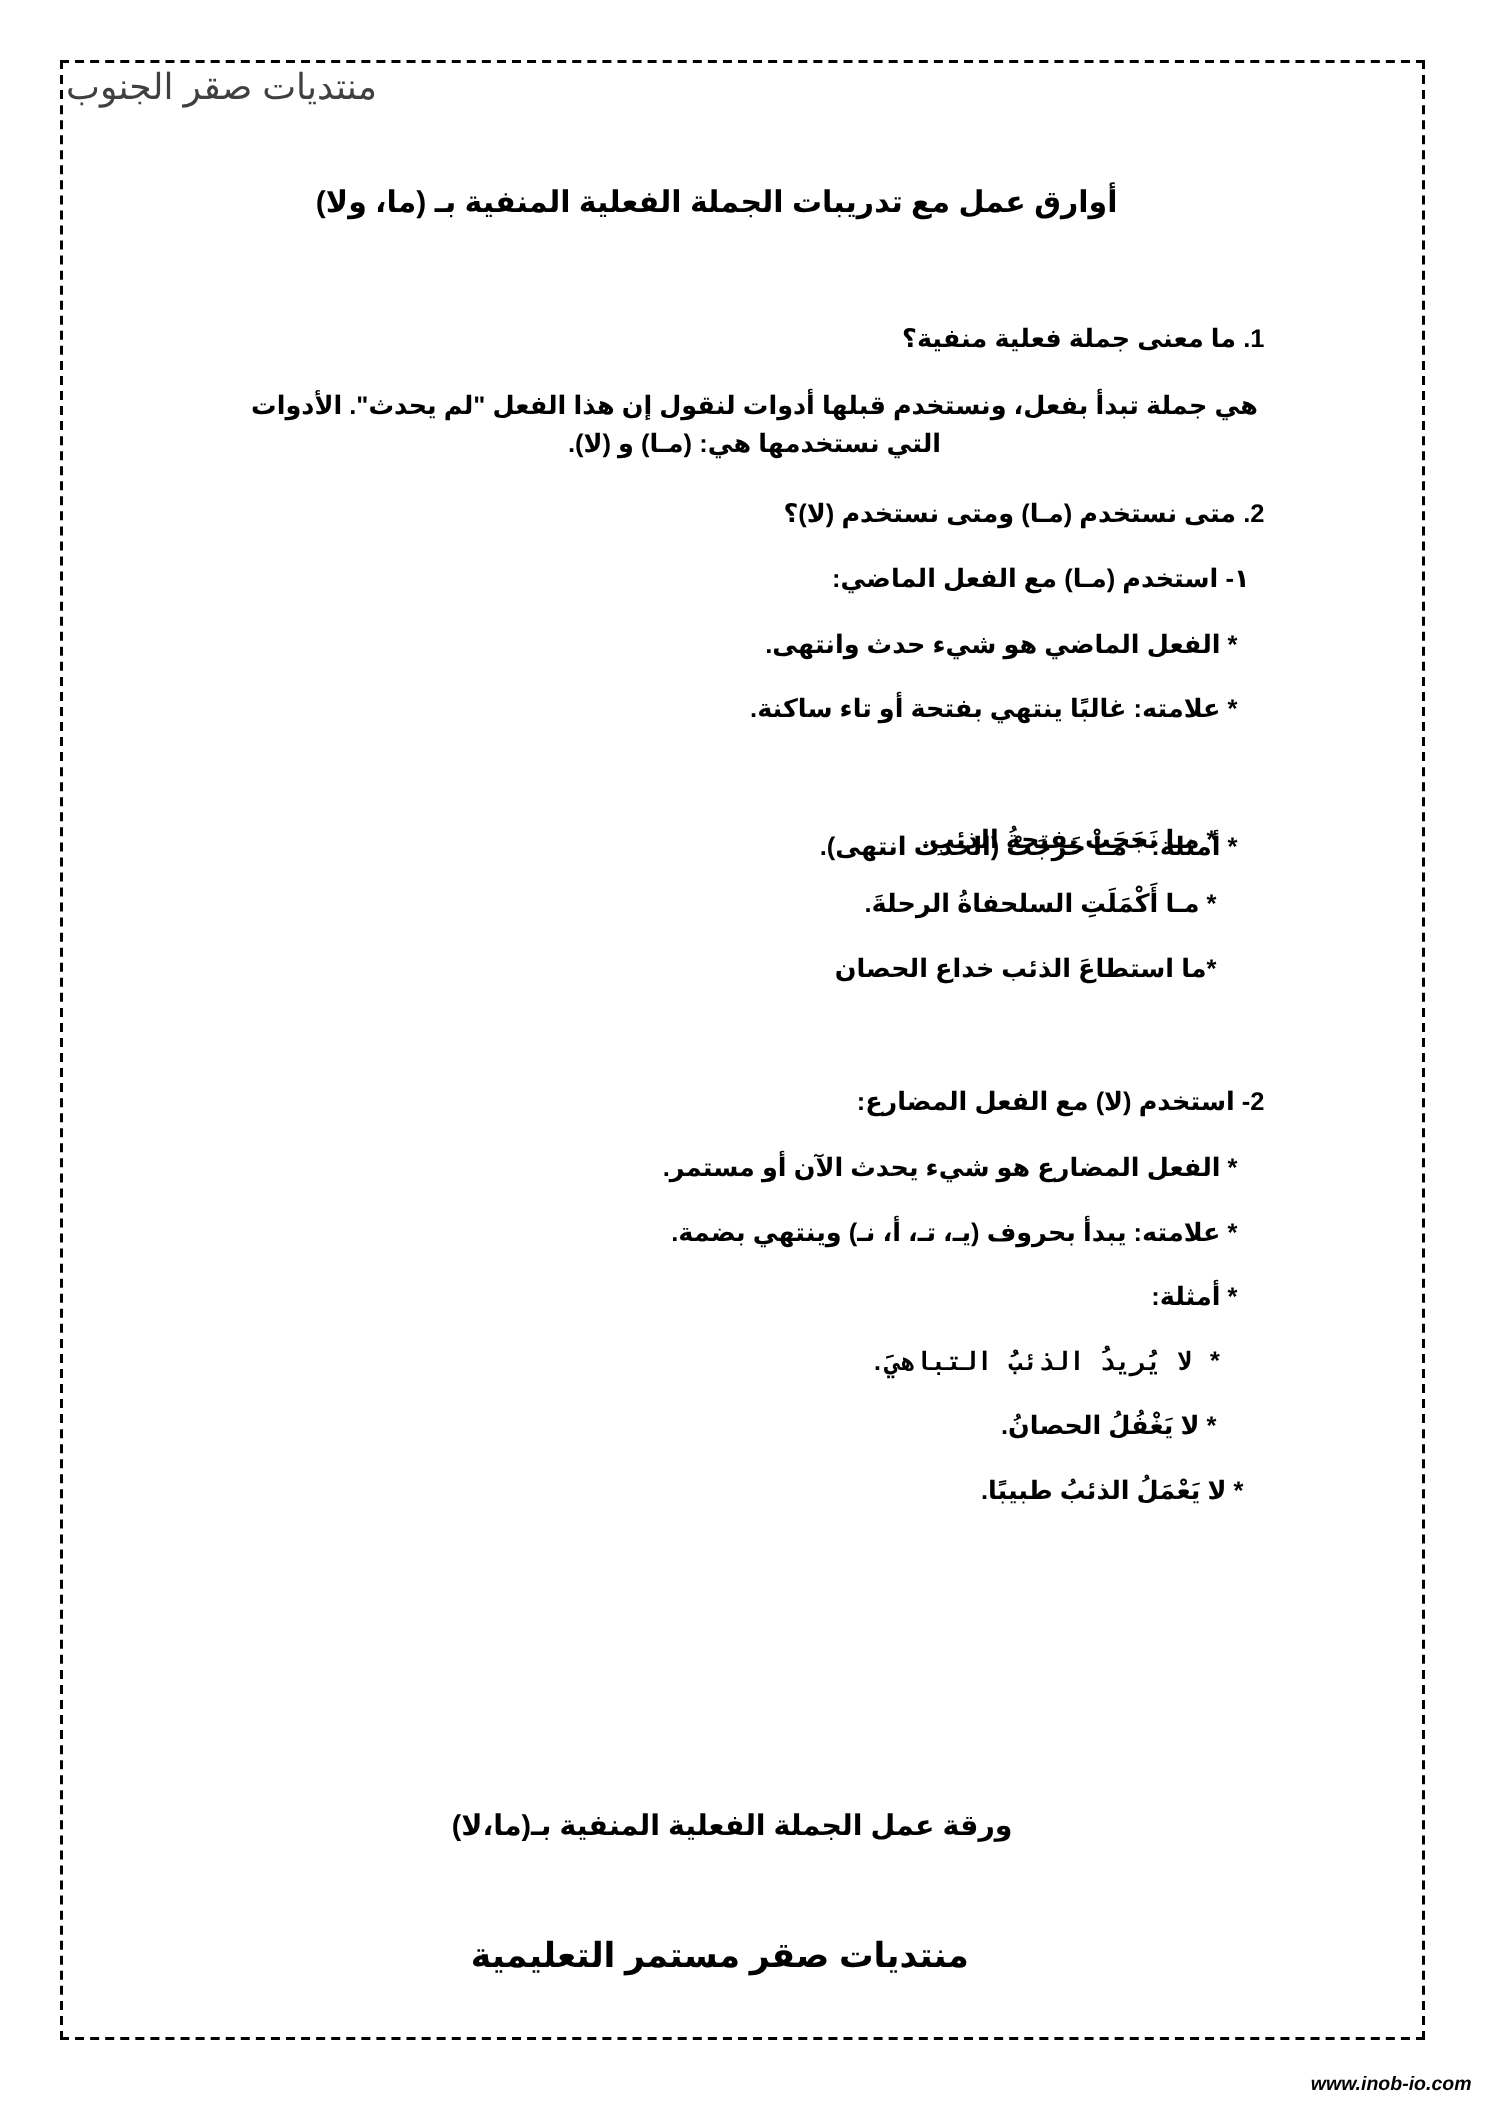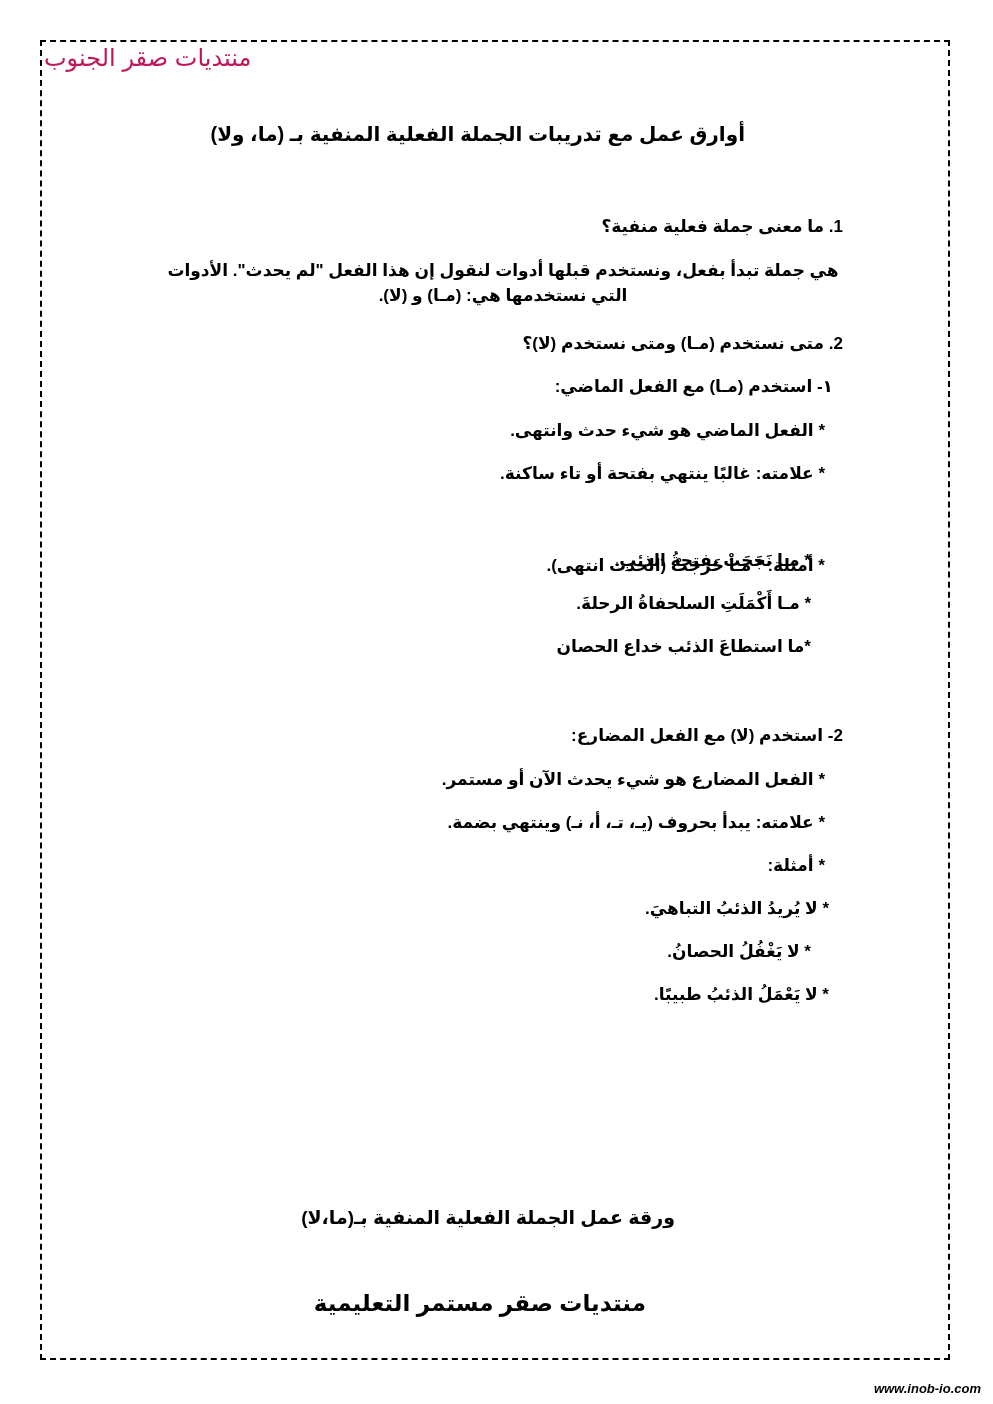--- a/index.html
+++ b/index.html
@@ -29,21 +29,21 @@
       direction: rtl;
       white-space: nowrap;
       font-weight: bold;
       text-align: center;
     }
     .brand {
       position: absolute;
       left: 44px;
       top: 44px;
       font-size: 24px;
-      color: #be185d;
+      color: #404040;
       font-weight: normal;
       direction: rtl;
       white-space: nowrap;
     }
     .title {
       right: 248px;
       top: 122px;
       font-size: 20px;
     }
     .q {
@@ -102,20 +102,20 @@
 <div class="abs line" style="right:168px; top:463px;">* علامته: غالبًا ينتهي بفتحة أو تاء ساكنة.</div>
 <div class="abs line" style="right:168px; top:507px;margin-top:48px;">* أمثلة: * مـا خَرَجَتْ (الحدث انتهى).</div>
 <div class="abs line" style="right:182px; top:550px;">* مـا نَجَحَتْ بفتحةُ الذئبِ.</div>
 <div class="abs line" style="right:182px; top:593px;">* مـا أَكْمَلَتِ السلحفاةُ الرحلةَ.</div>
 <div class="abs line" style="right:182px; top:636px;">*ما استطاعَ الذئب خداع الحصان</div>
 
 <div class="abs line" style="right:150px; top:725px;">2- استخدم (لا) مع الفعل المضارع:</div>
 <div class="abs line" style="right:168px; top:769px;">* الفعل المضارع هو شيء يحدث الآن أو مستمر.</div>
 <div class="abs line" style="right:168px; top:812px;">* علامته: يبدأ بحروف (يـ، تـ، أ، نـ) وينتهي بضمة.</div>
 <div class="abs line" style="right:168px; top:855px;">* أمثلة:</div>
-<div class="abs line" style="right:164px; top:898px;">* لا يُريدُ الذئبُ التباهيَ.</div>
+<div class="abs line" style="right:178px; top:898px;font-family:Liberation Mono, monospace;">* لا يُريدُ الذئبُ التباهيَ.</div>
 <div class="abs line" style="right:182px; top:941px;">* لا يَغْفُلُ الحصانُ.</div>
 <div class="abs line" style="right:164px; top:984px;">* لا يَعْمَلُ الذئبُ طبيبًا.</div>
 
 <div class="abs footer-title">ورقة عمل الجملة الفعلية المنفية بـ(ما،لا)</div>
 <div class="abs footer-brand">منتديات صقر مستمر التعليمية</div>
 
 <div class="watermark">www.inob-io.com</div>
 
 </body></html>

